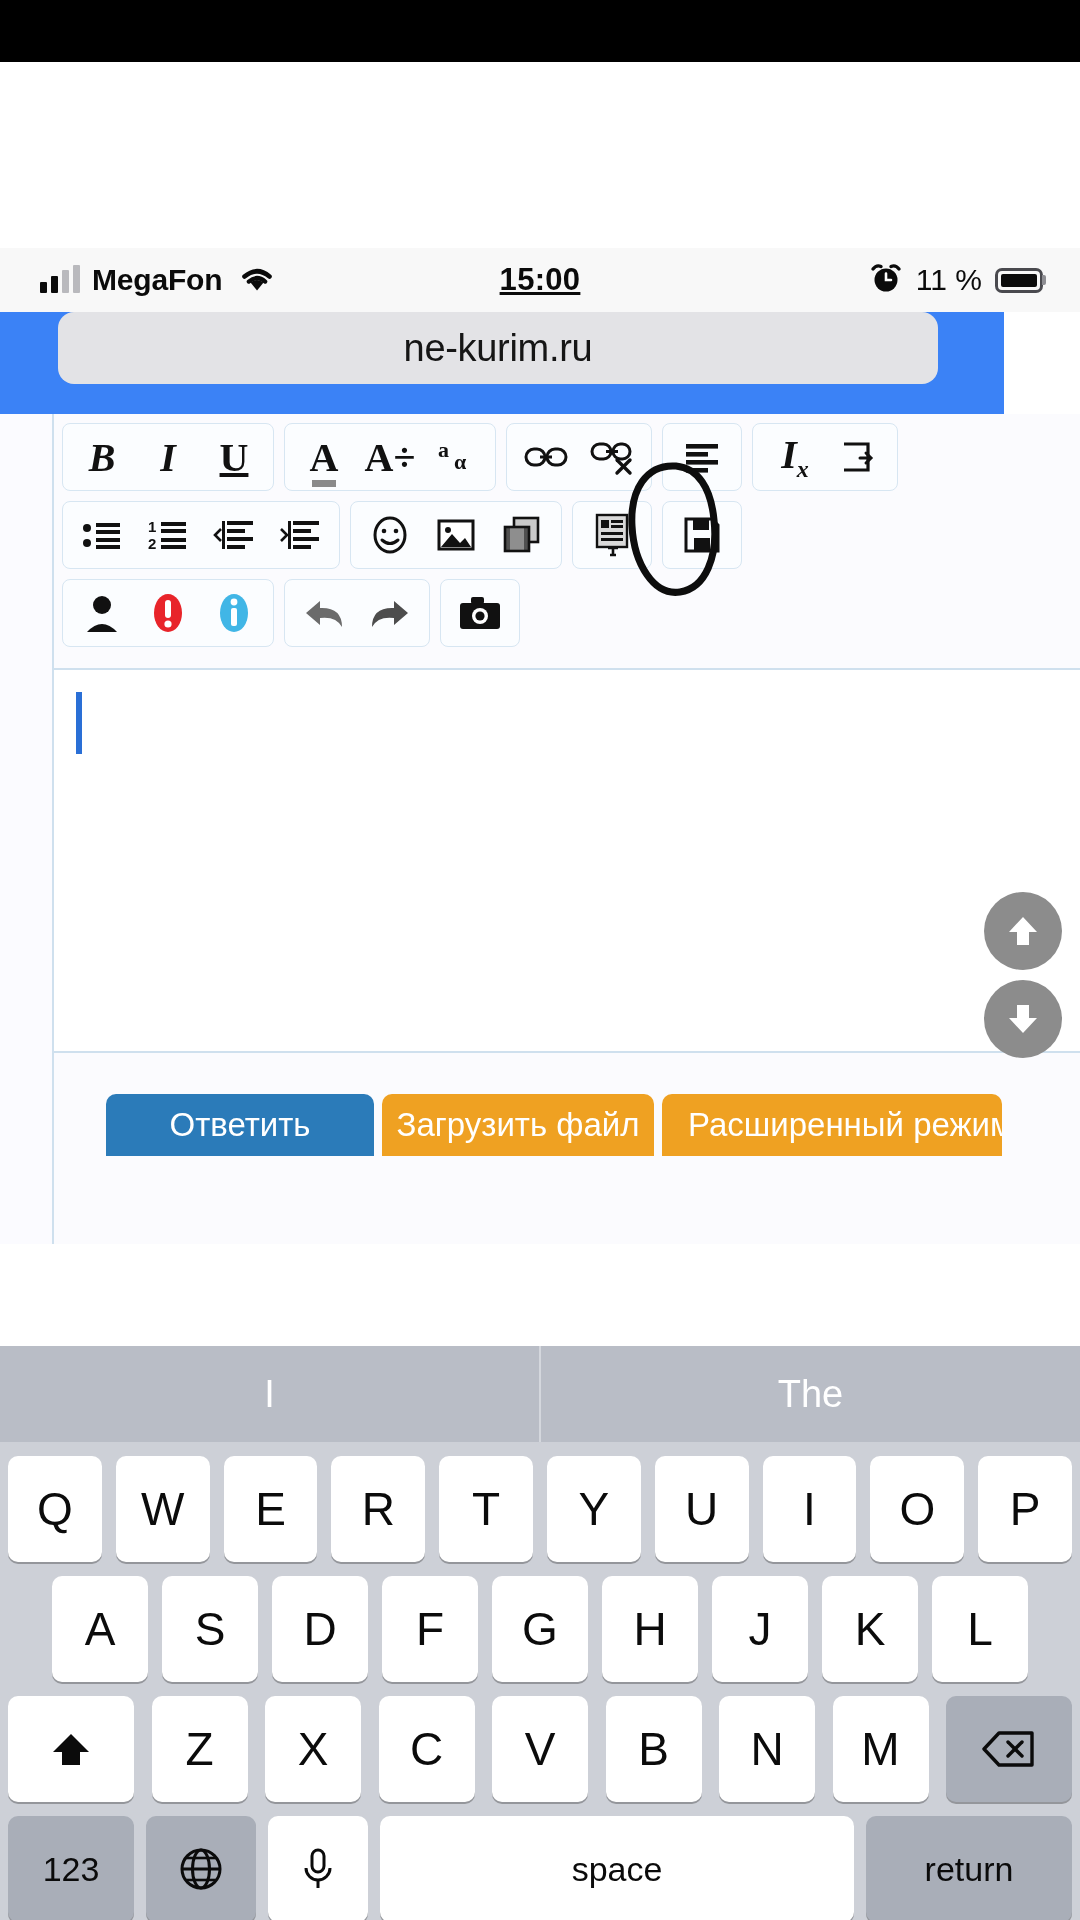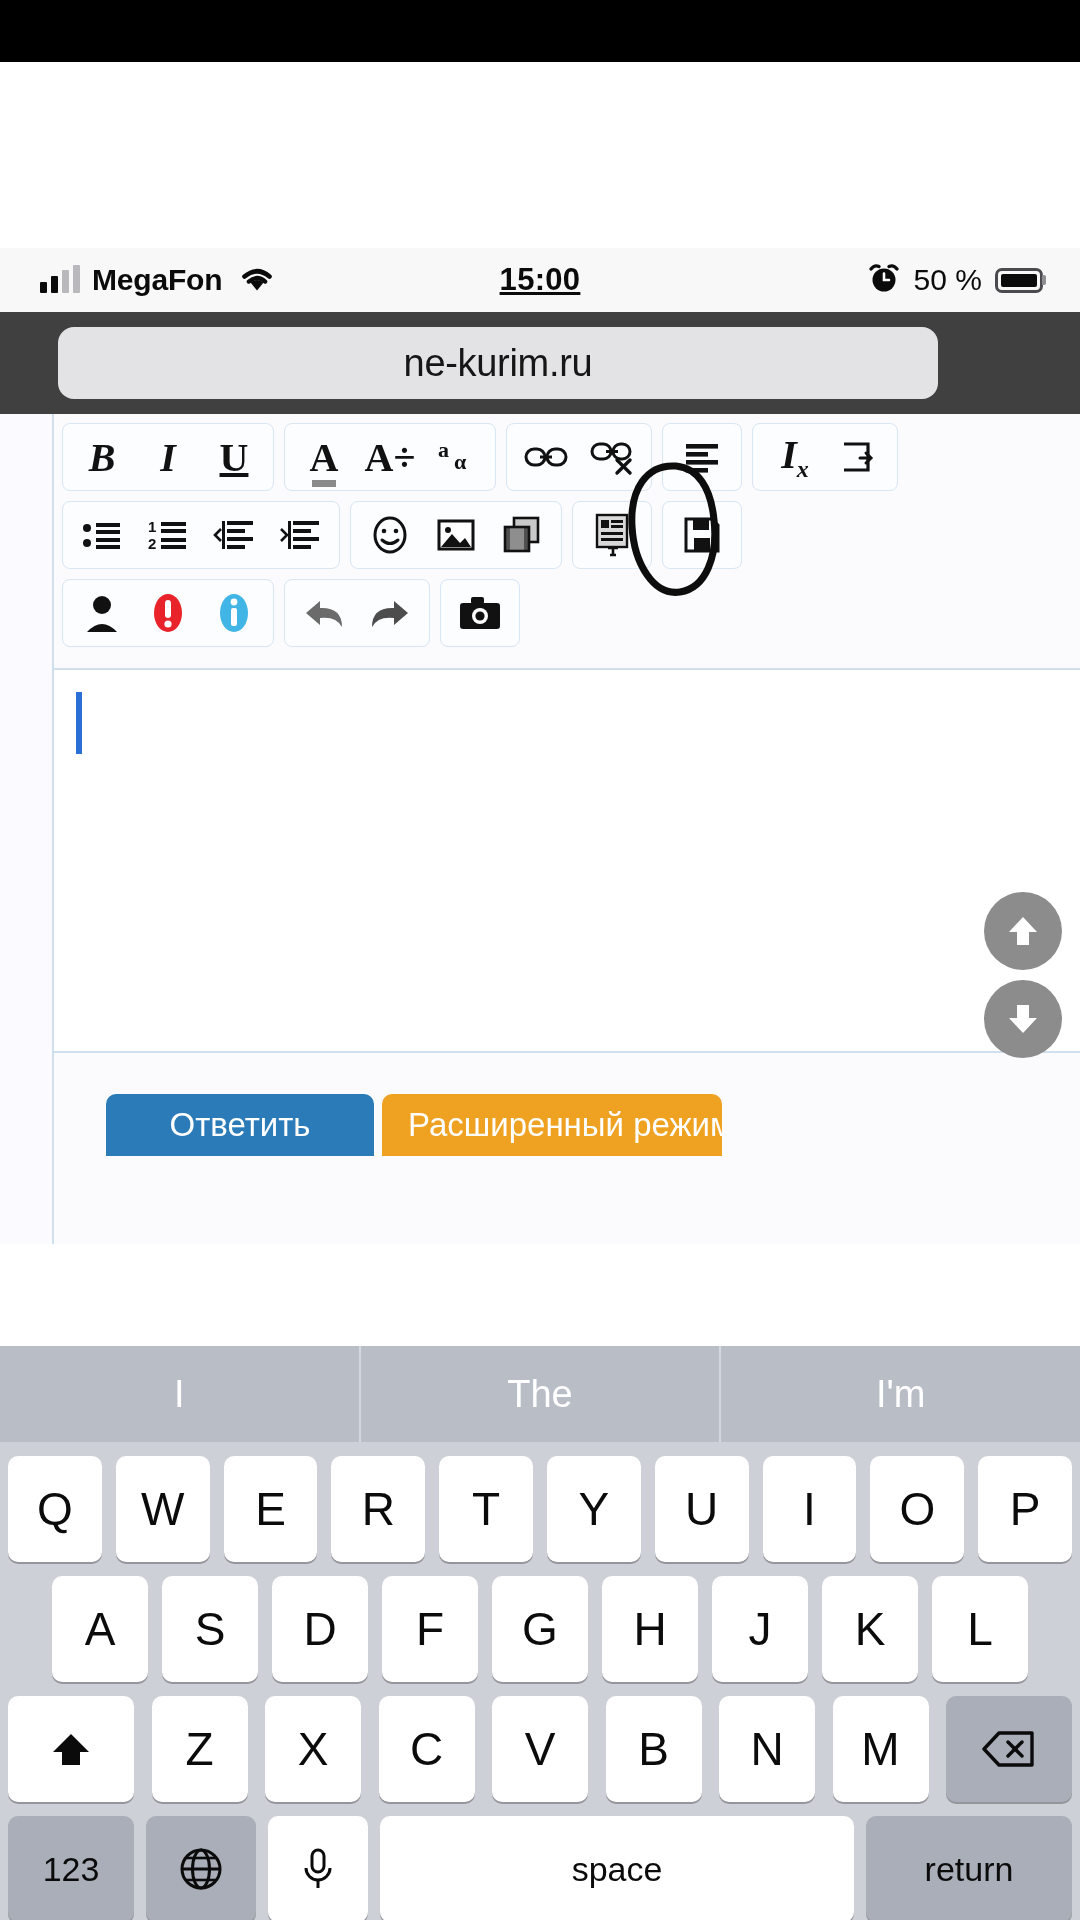--- a/index.html
+++ b/index.html
@@ -43,22 +43,22 @@
   .batt-pct { font-size: 30px; font-weight: 400; color: #0b0b0b; }
   .batt-shell {
     width: 48px; height: 25px; border: 3px solid #4a4a4f; border-radius: 7px;
     padding: 3px; display: flex; align-items: center;
   }
   .batt-fill { height: 100%; width: 100%; background: #0b0b0b; border-radius: 2px; }
   .batt-tip { width: 4px; height: 10px; background: #8e8e93; border-radius: 0 2px 2px 0; margin-left: -1px; }
 
   
   .urlbar-wrap {
-    position: absolute; left: 0; top: 250px; width: 1080px; height: 102px;
-    background: #404040; display: flex; align-items: center;
+    position: absolute; left: 0; top: 250px; width: 1004px; height: 102px;
+    background: #3b82f6; display: flex; 
   }
   .urlbar {
     margin-left: 58px; width: 880px; height: 72px;
     background: #e3e3e6; border-radius: 16px;
     display: flex; align-items: center; justify-content: center;
     position: relative;
   }
   .url-text { font-size: 38px; color: #161616; letter-spacing: -0.3px; }
 
   
@@ -212,21 +212,21 @@
 
       <div class="sb-right">
         <span>
           <svg width="34" height="34" viewBox="0 0 34 34">
             <circle cx="17" cy="19" r="11.5" fill="#0b0b0b"></circle>
             <path d="M4 8 Q7.5 3.5 12 5.5" stroke="#0b0b0b" stroke-width="3.4" fill="none" stroke-linecap="round"></path>
             <path d="M30 8 Q26.5 3.5 22 5.5" stroke="#0b0b0b" stroke-width="3.4" fill="none" stroke-linecap="round"></path>
             <path d="M17 12.5 V19 H22" stroke="#fff" stroke-width="2.6" fill="none" stroke-linecap="round"></path>
           </svg>
         </span>
-        <span class="batt-pct">50 %</span>
+        <span class="batt-pct">11 %</span>
         <span style="display:flex;align-items:center;">
           <span class="batt-shell">
               <span class="batt-fill"></span>
             </span>
           <span class="batt-tip"></span>
         </span>
       </div>
     </div>
 
     <div class="urlbar-wrap">
@@ -460,20 +460,21 @@
         <svg class="annot-circle" viewBox="0 0 96 140">
           <path d="M50 6 C20 4 4 30 6 66 C8 104 28 136 54 132 C80 128 92 96 88 60 C85 28 72 8 50 6 Z" stroke="#0d0d0d" stroke-width="7" fill="none" stroke-linecap="round"></path>
         </svg>
 
         <div class="textarea-box">
           <span class="caret"></span>
         </div>
 
         <div class="action-row">
           <span class="btn btn-reply">Ответить</span>
+          <span class="btn btn-upload">Загрузить файл</span>
           <span class="btn btn-adv">Расширенный режим…</span>
         </div>
       </div>
 
       <div class="scroll-arrows">
         <span class="scroll-arrow">
           <svg width="44" height="44" viewBox="0 0 44 44">
             <path d="M22 8 L36 23 H28 V36 H16 V23 H8 Z" fill="#ffffff"></path>
           </svg>
         </span>
@@ -484,21 +485,20 @@
         </span>
       </div>
     </div>
 
 
     <div class="keyboard">
 
       <div class="suggest-row">
         <span class="suggest">I</span>
         <span class="suggest">The</span>
-        <span class="suggest">I'm</span>
       </div>
 
       <div class="krow r1">
         <span class="key">Q</span>
         <span class="key">W</span>
         <span class="key">E</span>
         <span class="key">R</span>
         <span class="key">T</span>
         <span class="key">Y</span>
         <span class="key">U</span>

